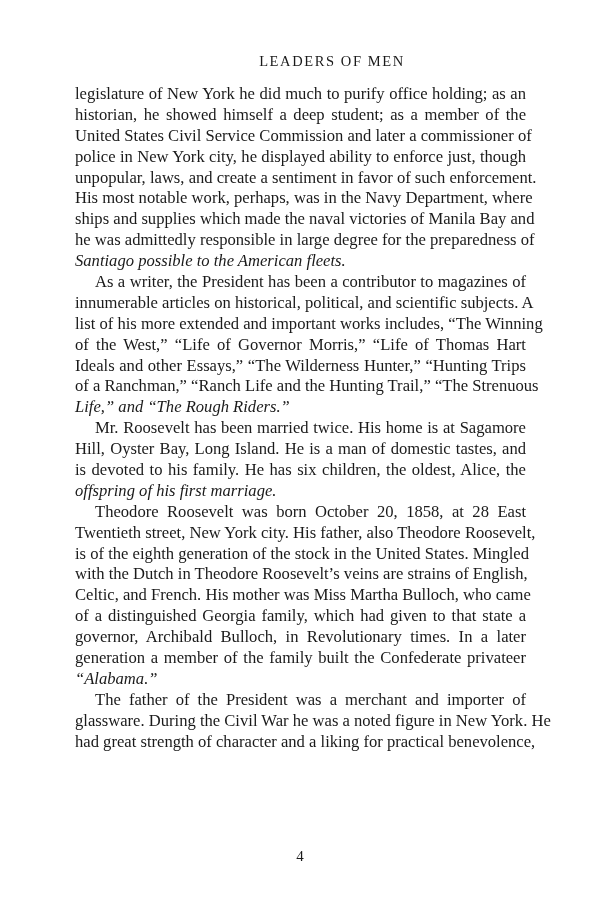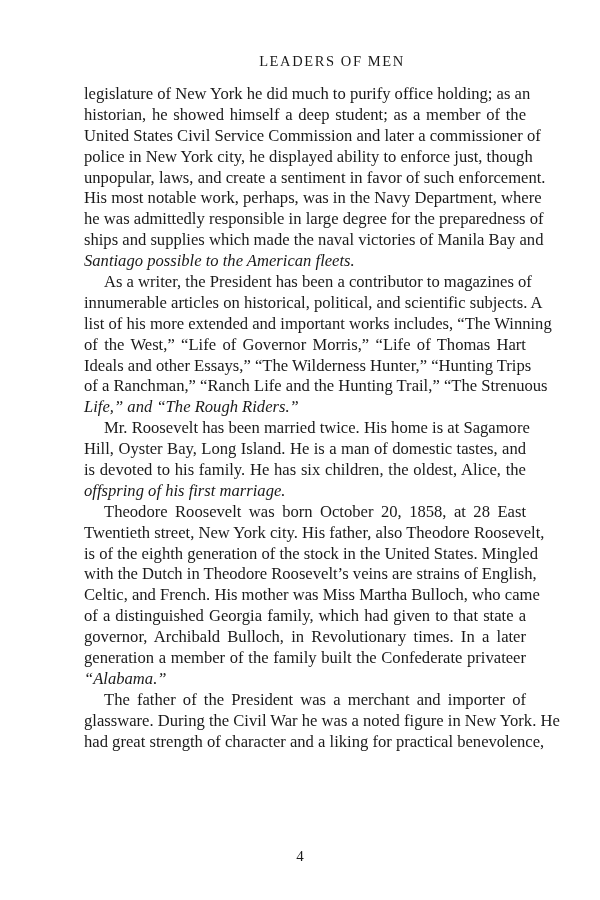--- a/index.html
+++ b/index.html
@@ -34,21 +34,20 @@
       font-size: 16.6px;
       line-height: 20.9px;
     }
     .line {
       display: block;
       height: 20.9px;
       white-space: nowrap;
       text-align: justify;
       text-align-last: justify;
       overflow: visible;
-      margin-left: 9px;
     }
     .line.last {
       text-align-last: left;
       font-style: italic;
     }
     .line.indent {
       padding-left: 20px;
     }
     .page-number {
       position: absolute;
@@ -67,22 +66,22 @@
 
 <div class="text-block">
 
   <div>
     <span class="line">legislature of New York he did much to purify office holding; as an</span>
     <span class="line">historian, he showed himself a deep student; as a member of the</span>
     <span class="line">United States Civil Service Commission and later a commissioner of</span>
     <span class="line">police in New York city, he displayed ability to enforce just, though</span>
     <span class="line">unpopular, laws, and create a sentiment in favor of such enforcement.</span>
     <span class="line">His most notable work, perhaps, was in the Navy Department, where</span>
+    <span class="line">ships and supplies which made the naval victories of Manila Bay and</span>
     <span class="line">he was admittedly responsible in large degree for the preparedness of</span>
-    <span class="line">ships and supplies which made the naval victories of Manila Bay and</span>
     <span class="line last">Santiago possible to the American fleets.</span>
   </div>
 
   <div>
     <span class="line indent">As a writer, the President has been a contributor to magazines of</span>
     <span class="line">innumerable articles on historical, political, and scientific subjects. A</span>
     <span class="line">list of his more extended and important works includes, “The Winning</span>
     <span class="line">of the West,” “Life of Governor Morris,” “Life of Thomas Hart</span>
     <span class="line">Ideals and other Essays,” “The Wilderness Hunter,” “Hunting Trips</span>
     <span class="line">of a Ranchman,” “Ranch Life and the Hunting Trail,” “The Strenuous</span>

